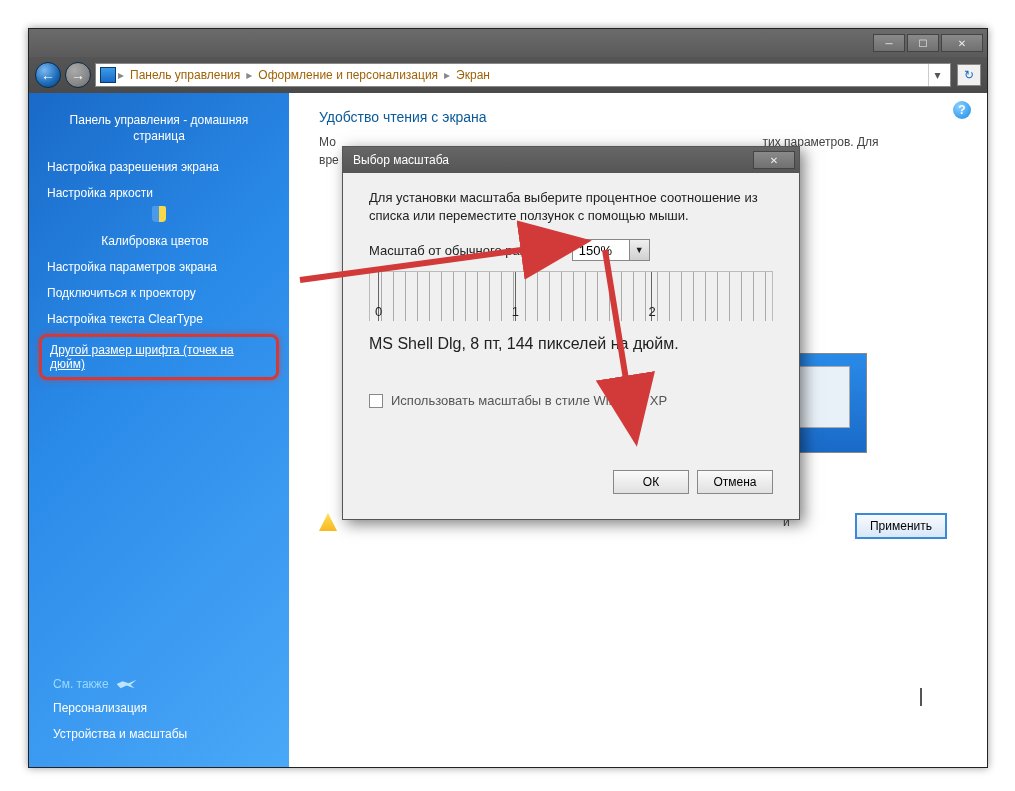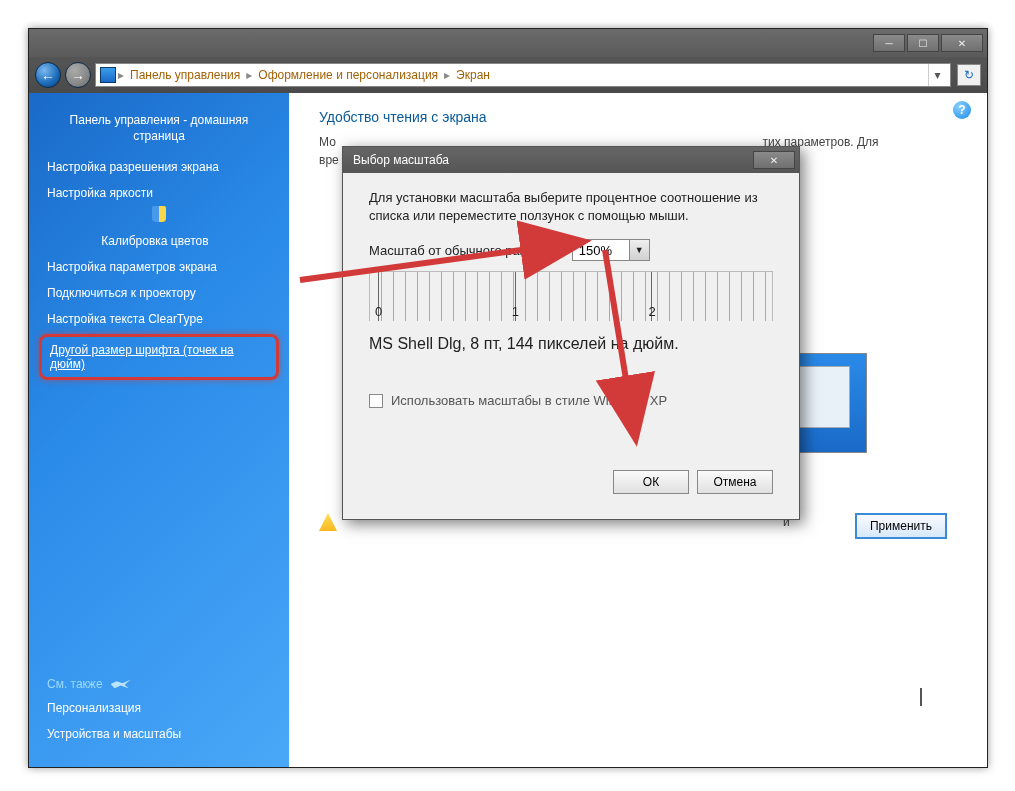--- a/index.html
+++ b/index.html
@@ -24,21 +24,21 @@
 
 .body-area { display: flex; height: calc(100% - 64px); background: #fff; }
 
 .sidebar { width: 260px; background: linear-gradient(135deg, #1a6ac8 0%, #2a8ae8 40%, #4aa8f8 100%); padding: 14px 10px; color: #fff; position: relative; }
 .sidebar a { color: #fff; text-decoration: none; display: block; padding: 6px 8px; font-size: 12px; cursor: pointer; }
 .sb-home { font-size: 12px; line-height: 1.3; margin-bottom: 4px; padding: 0 8px; text-align: center; }
 .sb-shield { display: flex; align-items: center; gap: 6px; flex-direction: column; }
 .shield-ico { width: 14px; height: 16px; background: linear-gradient(90deg,#4a9aea 50%,#f8d84a 50%); border-radius: 2px 2px 4px 4px; flex-shrink: 0; }
 .sb-highlighted { border: 3px solid #d23a3a; border-radius: 8px; padding: 4px 6px; margin: 2px 0; box-shadow: 0 0 6px rgba(210,58,58,.6); }
 .sb-highlighted a { text-decoration: underline; padding: 2px 2px; }
-.sb-footer { position: absolute; bottom: 20px; left: 10px; right: 10px; }
+.sb-footer { position: absolute; bottom: 20px; left: 16px; right: 10px; }
 .sb-seealso { color: #9adaff; font-size: 12px; padding: 0 8px; margin-bottom: 4px; display: flex; align-items: center; gap: 8px; }
 .bird { width: 20px; height: 14px; background: #bde4ff; clip-path: polygon(0 50%, 30% 30%, 60% 45%, 100% 20%, 70% 55%, 90% 80%, 50% 60%, 20% 80%); }
 
 .main { flex: 1; padding: 16px 30px; position: relative; color: #333; }
 .help-icon { position: absolute; top: 8px; right: 16px; width: 18px; height: 18px; border-radius: 50%; background: radial-gradient(circle at 35% 30%, #8ad0ff, #1a8ae8); color: #fff; display: flex; align-items: center; justify-content: center; font-size: 12px; font-weight: bold; cursor: pointer; }
 .main h1 { color: #0a5a9a; font-size: 14px; font-weight: normal; margin-bottom: 8px; }
 .main p { color: #444; font-size: 12px; line-height: 1.5; }
 .thumb { position: absolute; right: 120px; top: 260px; width: 80px; height: 100px; background: linear-gradient(#2a8ae8,#1a6ac8); border: 1px solid #888; }
 .thumb::after { content:""; position: absolute; left: 10px; top: 12px; width: 50px; height: 60px; background: #e8f0f8; border: 1px solid #aaa; }
 .warn { position: absolute; left: 30px; top: 420px; display: flex; align-items: center; gap: 8px; color: #444; }

